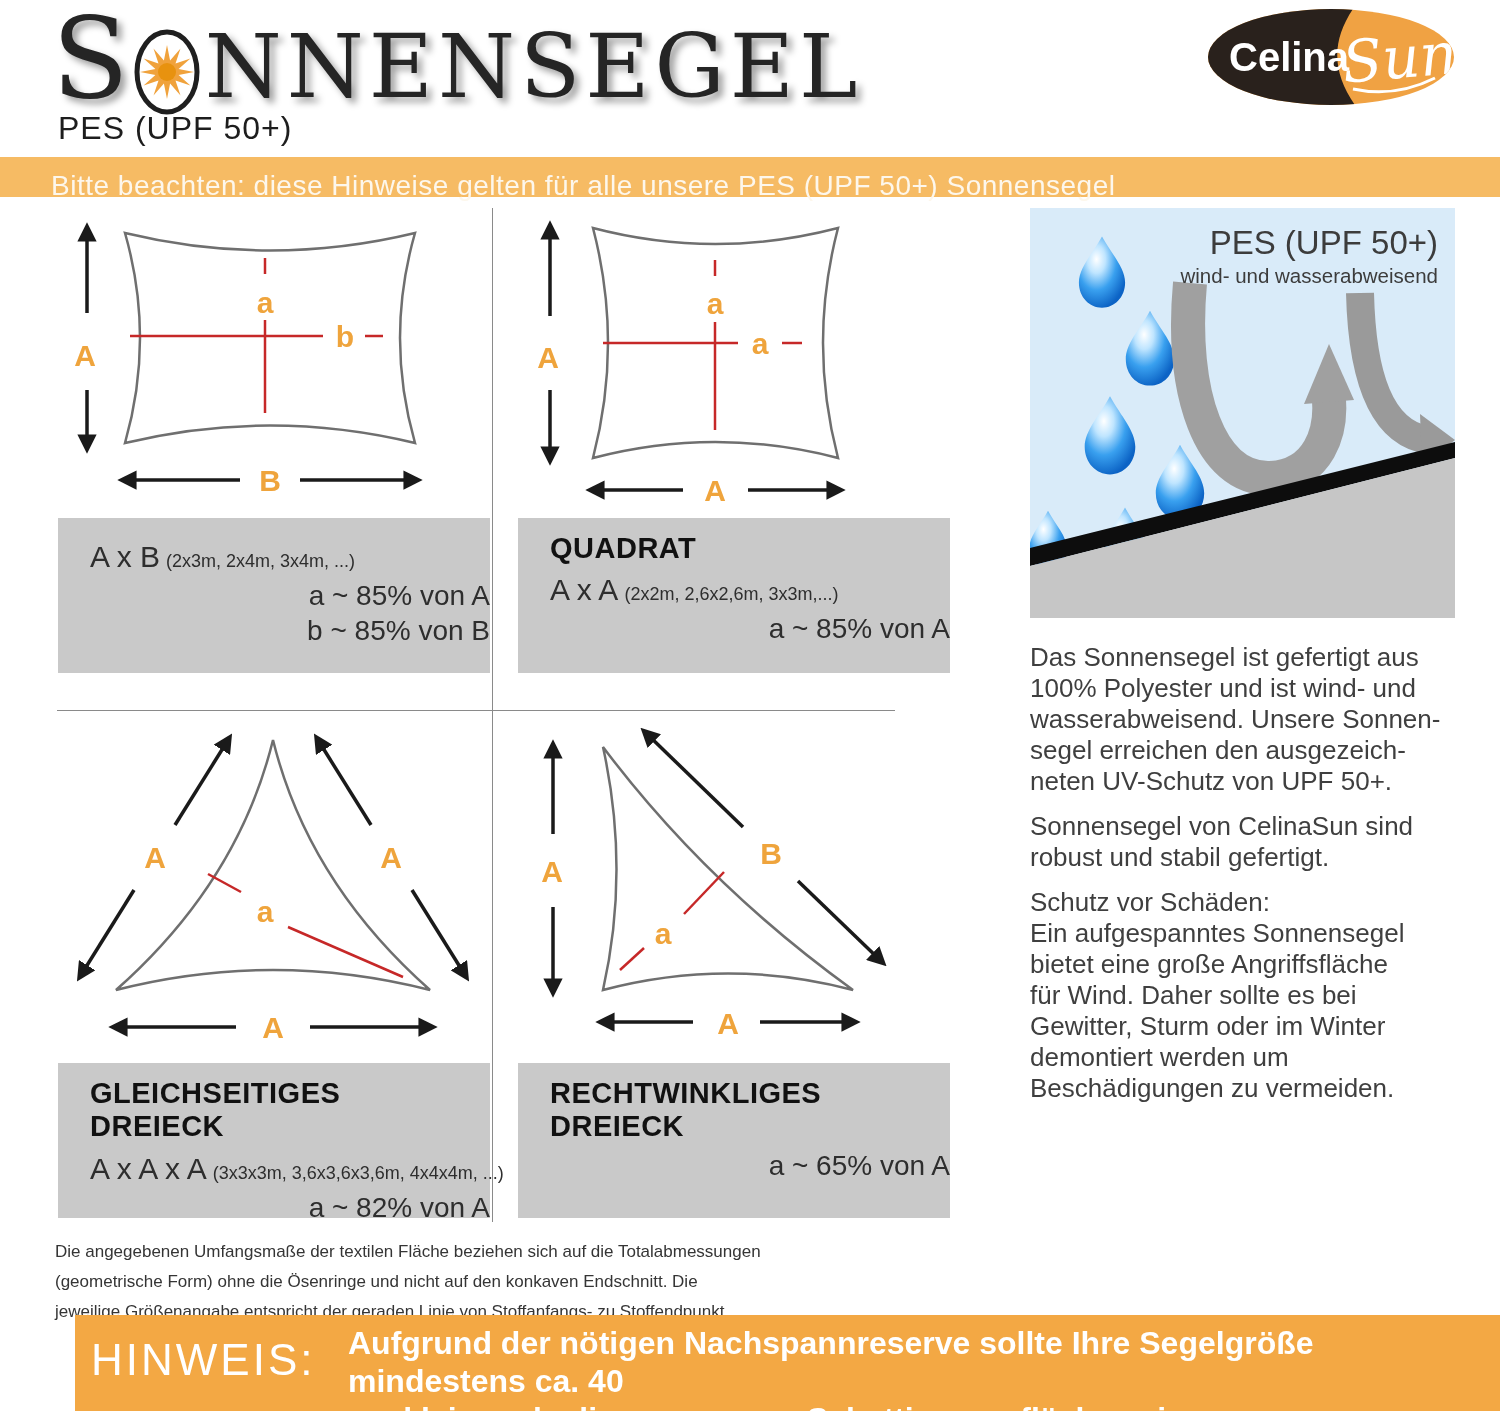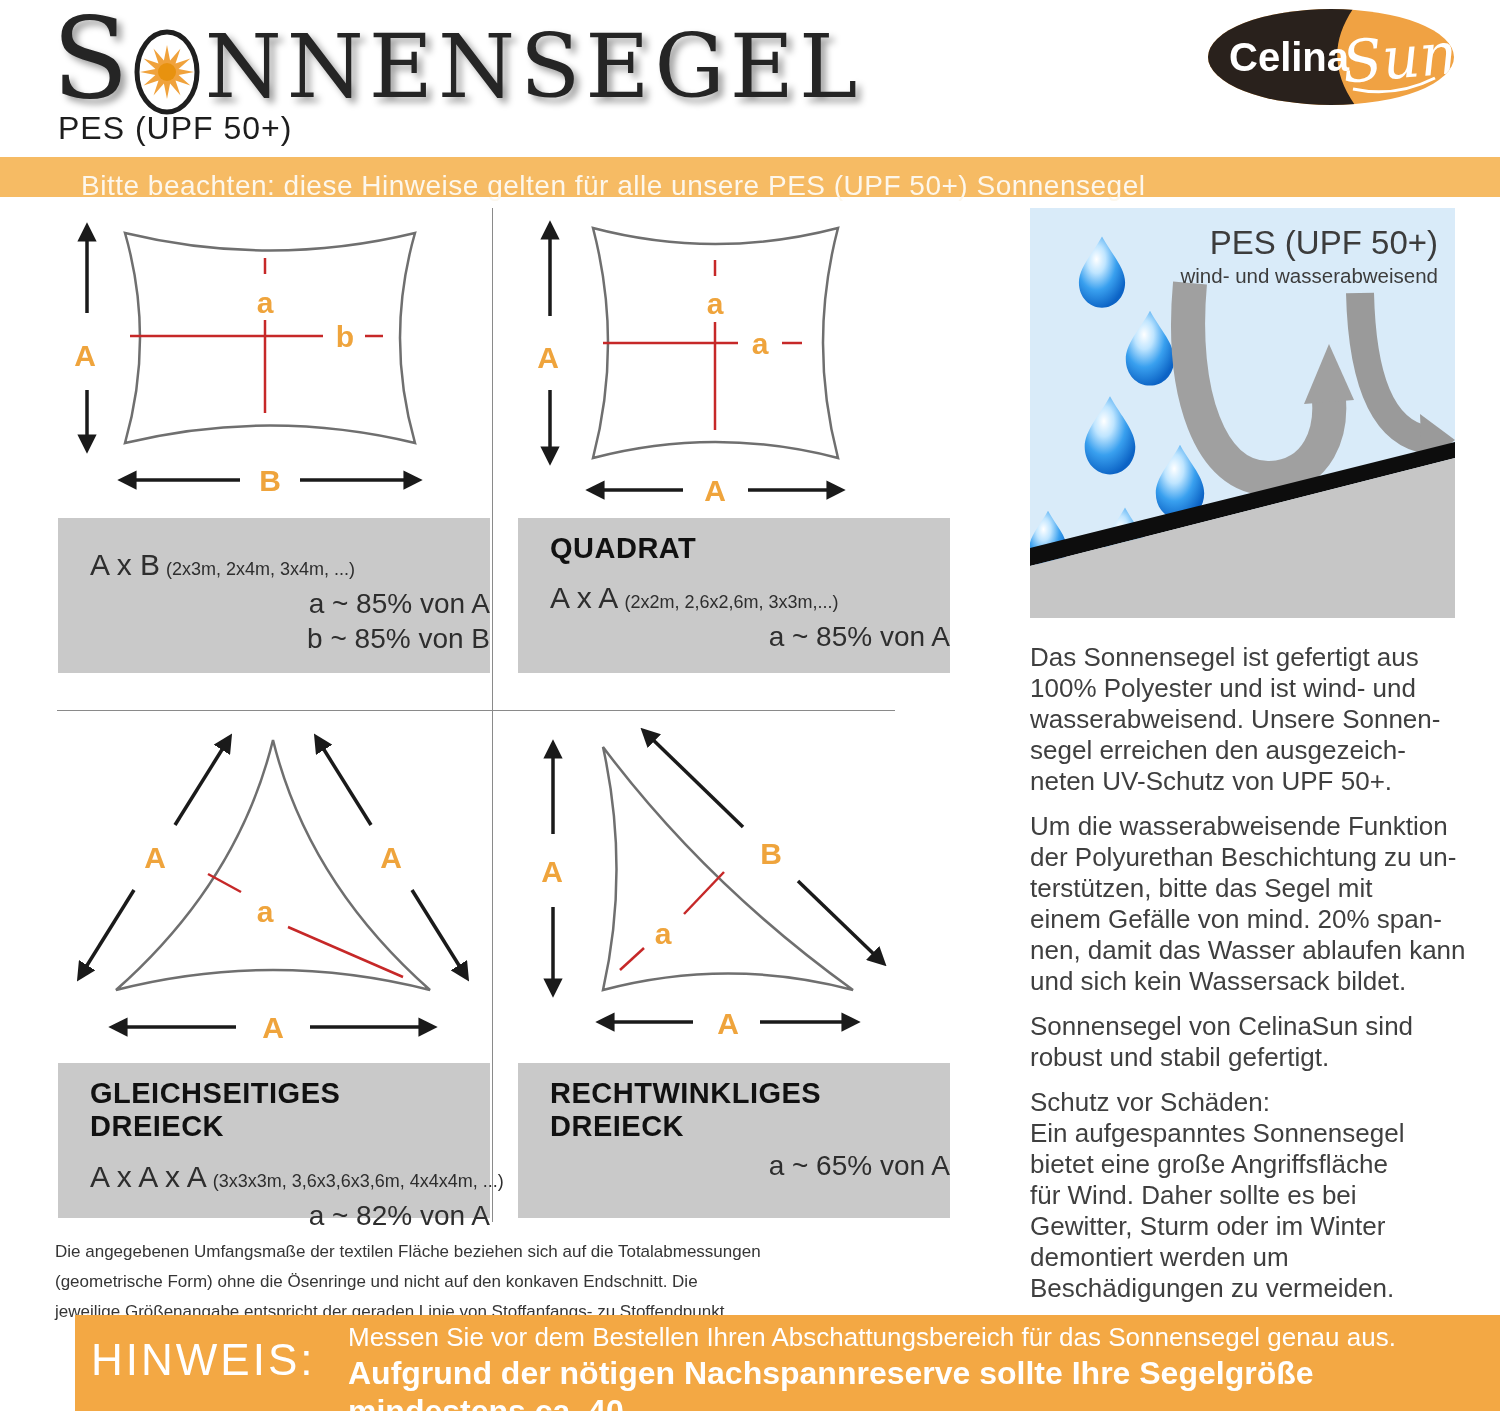--- a/index.html
+++ b/index.html
@@ -14,36 +14,36 @@
                text-shadow:5px 5px 7px #9f9f9f;}
   .title-rest{font-family:"DejaVu Serif",serif;font-size:88px;line-height:1.08;color:#252525;
               letter-spacing:5px;text-shadow:5px 5px 7px #9f9f9f;text-align:center;}
   .sun-wrap{width:72px;height:92px;margin:0 2px -2px 2px;}
   .subtitle{left:58px;top:110px;font-size:32px;color:#1d1d1d;letter-spacing:1px;}
   .logo{left:1205px;top:6px;width:252px;height:102px;}
 
   
   .banner{left:0;top:157px;width:1500px;height:40px;background:#f6bb64;
           display:flex;align-items:center;}
-  .banner span{padding-left:81px;font-size:28px;color:#fdf7ec;letter-spacing:0.5px;margin-top:18px;}
+  .banner span{padding-left:51px;font-size:28px;color:#fdf7ec;letter-spacing:0.5px;margin-top:18px;}
 
   
   .vdiv{left:492px;top:208px;width:1px;height:1014px;background:#8a8a8a;}
   .hdiv{left:57px;top:710px;width:838px;height:1px;background:#8a8a8a;}
 
   
   svg text.lab{font-family:"Liberation Sans",sans-serif;font-weight:bold;font-size:30px;fill:#efa43c;}
   svg .shape{fill:none;stroke:#6f6f6f;stroke-width:2.5;}
   svg .dim{stroke:#1a1a1a;stroke-width:3.5;fill:none;}
   svg .red{stroke:#c62828;stroke-width:2.5;fill:none;}
 
   
   .gbox{background:#c9c9c9;width:432px;height:155px;padding:14px 0 0 32px;box-sizing:border-box;}
   .gbox .btitle{font-size:29px;font-weight:bold;color:#111;letter-spacing:0.5px;line-height:1.15;}
-  .gbox .bformula{margin-top:16px;font-size:30px;color:#2e2e2e;white-space:nowrap;}
+  .gbox .bformula{margin-top:8px;font-size:30px;color:#2e2e2e;white-space:nowrap;}
   .gbox .bformula .sizes{font-size:18px;margin-left:6px;}
   .gbox .bnote{margin-top:4px;font-size:28px;color:#2e2e2e;line-height:1.25;text-align:right;}
 
   
   .pes-panel{left:1030px;top:208px;width:425px;height:410px;}
 
   
   .info-col{left:1030px;top:642px;width:465px;font-size:26px;line-height:31px;color:#3f3f3f;}
   .info-col p{margin:0 0 14px 0;}
 
@@ -227,43 +227,36 @@
     <text x="408" y="46" text-anchor="end" font-family="Liberation Sans, sans-serif" font-size="33" fill="#3c3c3c">PES (UPF 50+)</text>
     <text x="408" y="75" text-anchor="end" font-family="Liberation Sans, sans-serif" font-size="20.5" fill="#3c3c3c">wind- und wasserabweisend</text>
   </svg>
 
   <div class="abs info-col">
     <p class="pre">Das Sonnensegel ist gefertigt aus
 100% Polyester und ist wind- und
 wasserabweisend. Unsere Sonnen-
 segel erreichen den ausgezeich-
 neten UV-Schutz von UPF 50+.</p>
-    <p class="pre">Um die wasserabweisende Funktion
-der Polyurethan Beschichtung zu un-
-terstützen, bitte das Segel mit
-einem Gefälle von mind. 20% span-
-nen, damit das Wasser ablaufen kann
-und sich kein Wassersack bildet.</p>
     <p class="pre">Sonnensegel von CelinaSun sind
 robust und stabil gefertigt.</p>
     <p class="pre">Schutz vor Schäden:
 Ein aufgespanntes Sonnensegel
 bietet eine große Angriffsfläche
 für Wind. Daher sollte es bei
 Gewitter, Sturm oder im Winter
 demontiert werden um
 Beschädigungen zu vermeiden.</p>
   </div>
 
   <div class="abs measure-note pre">Die angegebenen Umfangsmaße der textilen Fläche beziehen sich auf die Totalabmessungen
 (geometrische Form) ohne die Ösenringe und nicht auf den konkaven Endschnitt. Die
 jeweilige Größenangabe entspricht der geraden Linie von Stoffanfangs- zu Stoffendpunkt.</div>
 
   <div class="abs footer">
     <div class="footer-label">HINWEIS:</div>
     <div class="footer-text">
-      <div class="footer-line1">Messen Sie vor dem Bestellen Ihren Abschattungsbereich für das Sonnensegel genau aus.</div>
       <div class="footer-line2 pre">Aufgrund der nötigen Nachspannreserve sollte Ihre Segelgröße mindestens ca. 40
 cm kleiner als die gemessene Schattierungsfläche sein.</div>
     </div>
   </div>
 
 </div>
 
 </body></html>

